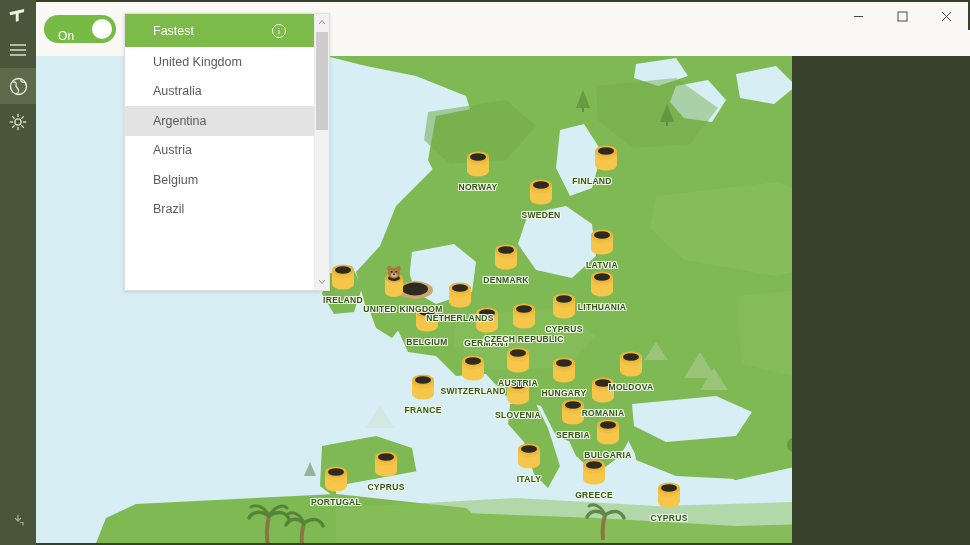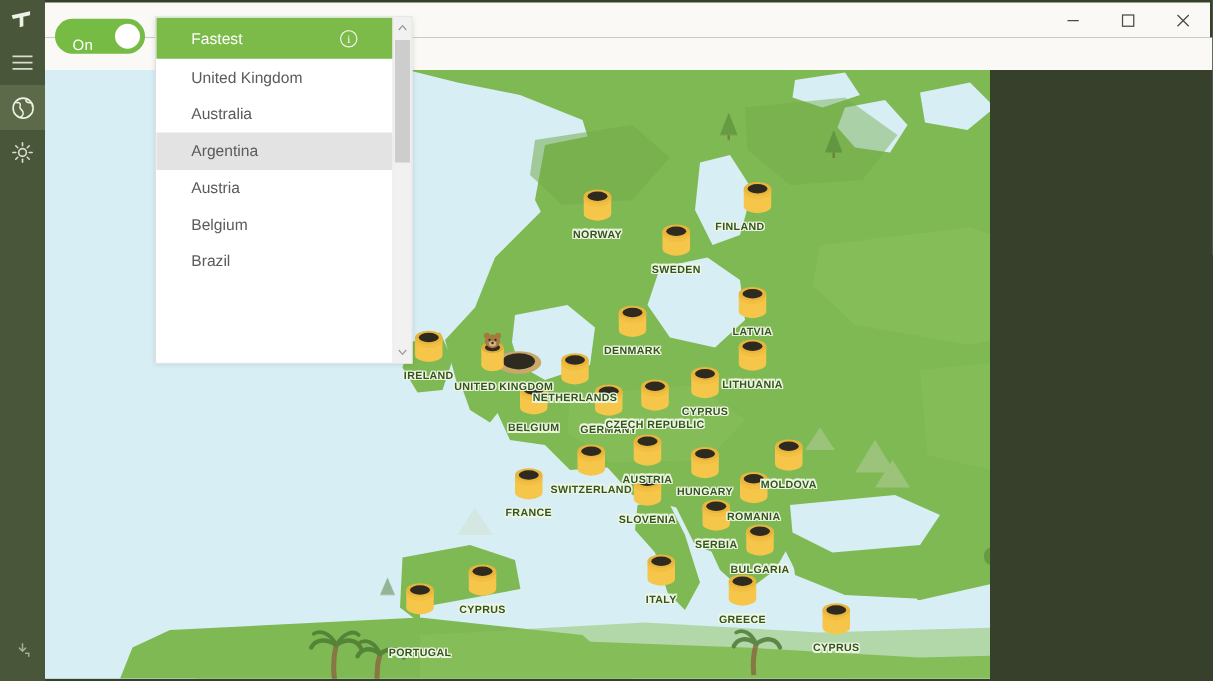--- a/index.html
+++ b/index.html
@@ -496,21 +496,21 @@
             <ellipse cx="14" cy="11" rx="11" ry="5.5" fill="#e8b63c"></ellipse>
             <ellipse cx="14" cy="11" rx="8" ry="3.8" fill="#2e2a20"></ellipse>
           </svg></div>
         <div class="m-label" style="left: 350px; top: 426px;">CYPRUS</div>
         <div class="marker" style="left: 286px; top: 405px;"><svg width="28" height="32" viewBox="0 0 28 32">
             <path d="M3 11 h22 v14 a11 5.5 0 0 1 -22 0 z" fill="#f5c64a"></path>
             <path d="M3 11 h22 v3 a11 5.5 0 0 1 -22 0 z" fill="#f0b93c" opacity=".55"></path>
             <ellipse cx="14" cy="11" rx="11" ry="5.5" fill="#e8b63c"></ellipse>
             <ellipse cx="14" cy="11" rx="8" ry="3.8" fill="#2e2a20"></ellipse>
           </svg></div>
-        <div class="m-label" style="left: 300px; top: 441px; margin-top: 20px;">PORTUGAL</div>
+        <div class="m-label" style="left: 300px; top: 441px;">PORTUGAL</div>
         <div class="marker" style="left: 544px; top: 398px;"><svg width="28" height="32" viewBox="0 0 28 32">
             <path d="M3 11 h22 v14 a11 5.5 0 0 1 -22 0 z" fill="#f5c64a"></path>
             <path d="M3 11 h22 v3 a11 5.5 0 0 1 -22 0 z" fill="#f0b93c" opacity=".55"></path>
             <ellipse cx="14" cy="11" rx="11" ry="5.5" fill="#e8b63c"></ellipse>
             <ellipse cx="14" cy="11" rx="8" ry="3.8" fill="#2e2a20"></ellipse>
           </svg></div>
         <div class="m-label" style="left: 558px; top: 434px;">GREECE</div>
         <div class="marker" style="left: 619px; top: 421px;"><svg width="28" height="32" viewBox="0 0 28 32">
             <path d="M3 11 h22 v14 a11 5.5 0 0 1 -22 0 z" fill="#f5c64a"></path>
             <path d="M3 11 h22 v3 a11 5.5 0 0 1 -22 0 z" fill="#f0b93c" opacity=".55"></path>

